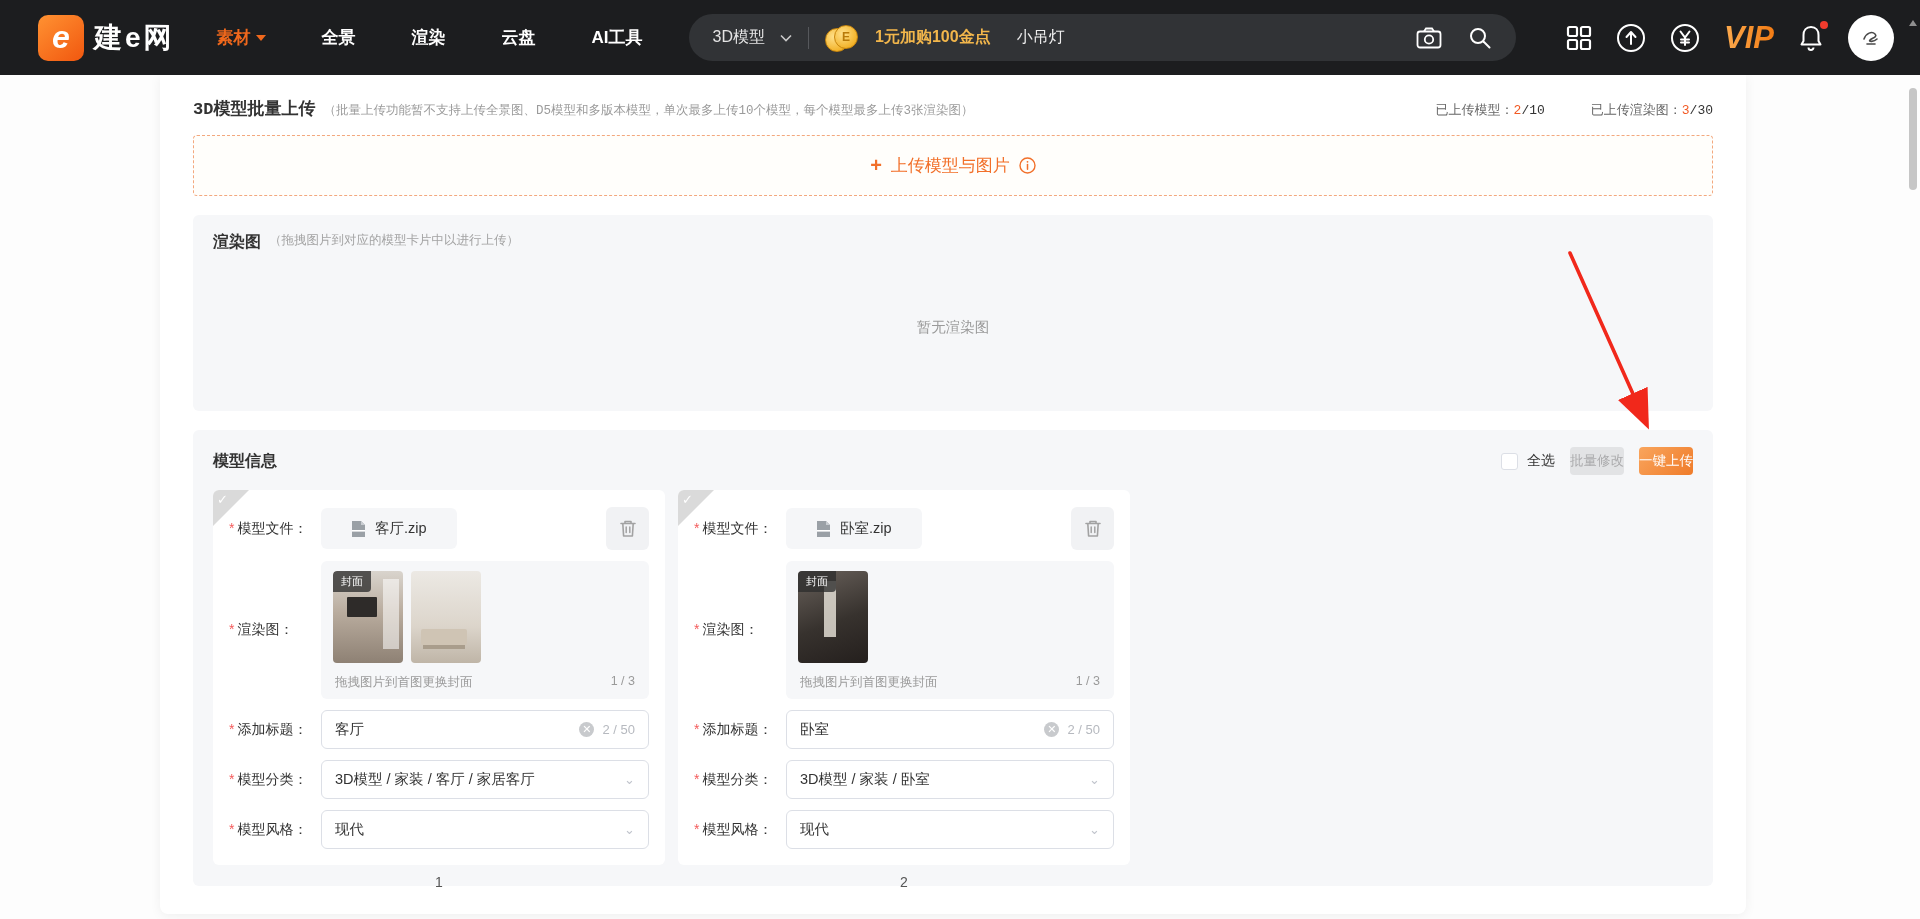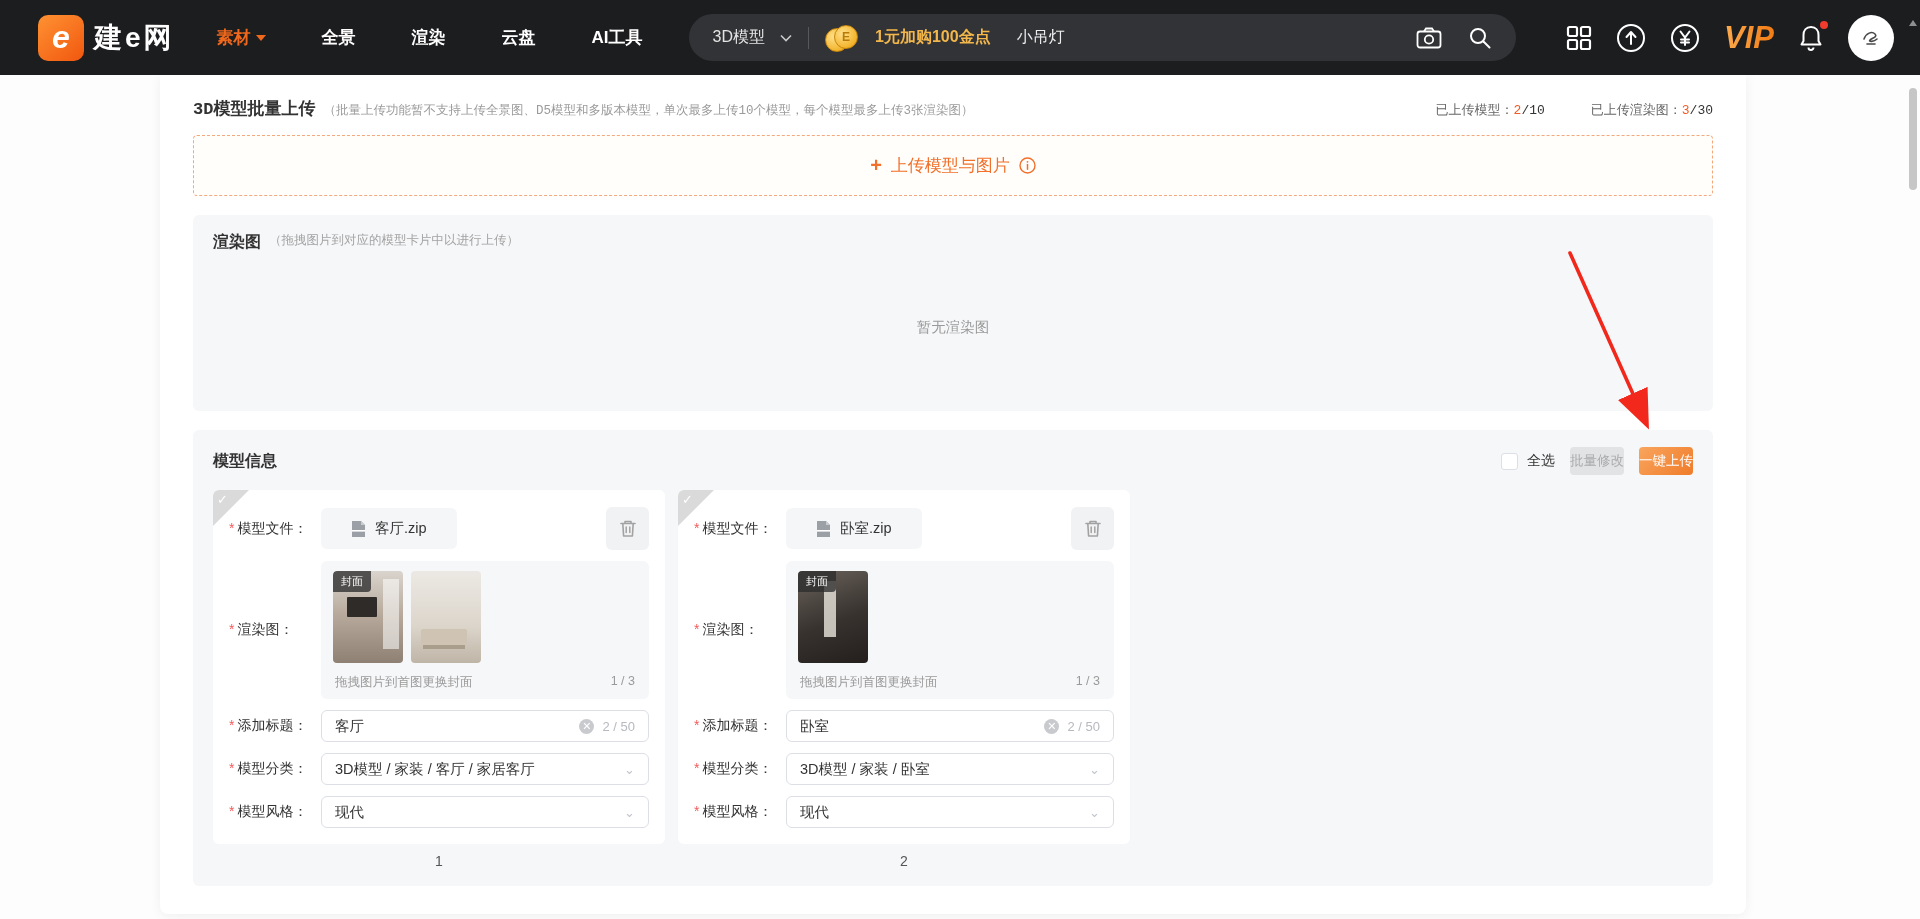--- a/index.html
+++ b/index.html
@@ -131,21 +131,21 @@
     width:46px; height:16px; background:#cfc4b4; border-radius:2px;
     box-shadow:0 6px 0 -2px #a99d8c; }
   .thumb-bedroom { background:linear-gradient(160deg,#6a625c 0%,#37322e 55%,#241f1d 100%); }
   .thumb-bedroom::after { content:""; position:absolute; left:26px; top:10px;
     width:12px; height:56px; background:rgba(235,230,220,.8); }
   .cover-badge { position:absolute; top:0; left:0;
     background:rgba(45,45,45,.78); color:#fff; font-size:11px; padding:3px 8px;
     border-radius:4px 0 4px 0; z-index:2; }
   .renders-hint-row { display:flex; justify-content:space-between;
     font-size:12.5px; color:#9a9a9a; padding:0 2px; }
-  .field-box { flex:1; height:32px; border:1px solid #dcdfe6; border-radius:6px;
+  .field-box { flex:1; height:39px; border:1px solid #dcdfe6; border-radius:6px;
     background:#fff; display:flex; align-items:center; padding:0 13px; }
   .title-input { border:none; outline:none; flex:1; font-size:14.5px; color:#333;
     font-family:inherit; background:transparent; }
   .clear-icon { width:15px; height:15px; border-radius:50%; background:#c8cacd;
     color:#fff; font-size:11px; line-height:15px; text-align:center;
     cursor:pointer; flex-shrink:0; }
   .char-counter { color:#b6b9bf; font-size:13px; margin-left:8px; white-space:nowrap; }
   .select-box { cursor:pointer; }
   .select-value { font-size:14.5px; color:#333; }
   .chevron { margin-left:auto; color:#c0c4cc; font-size:13px; }

